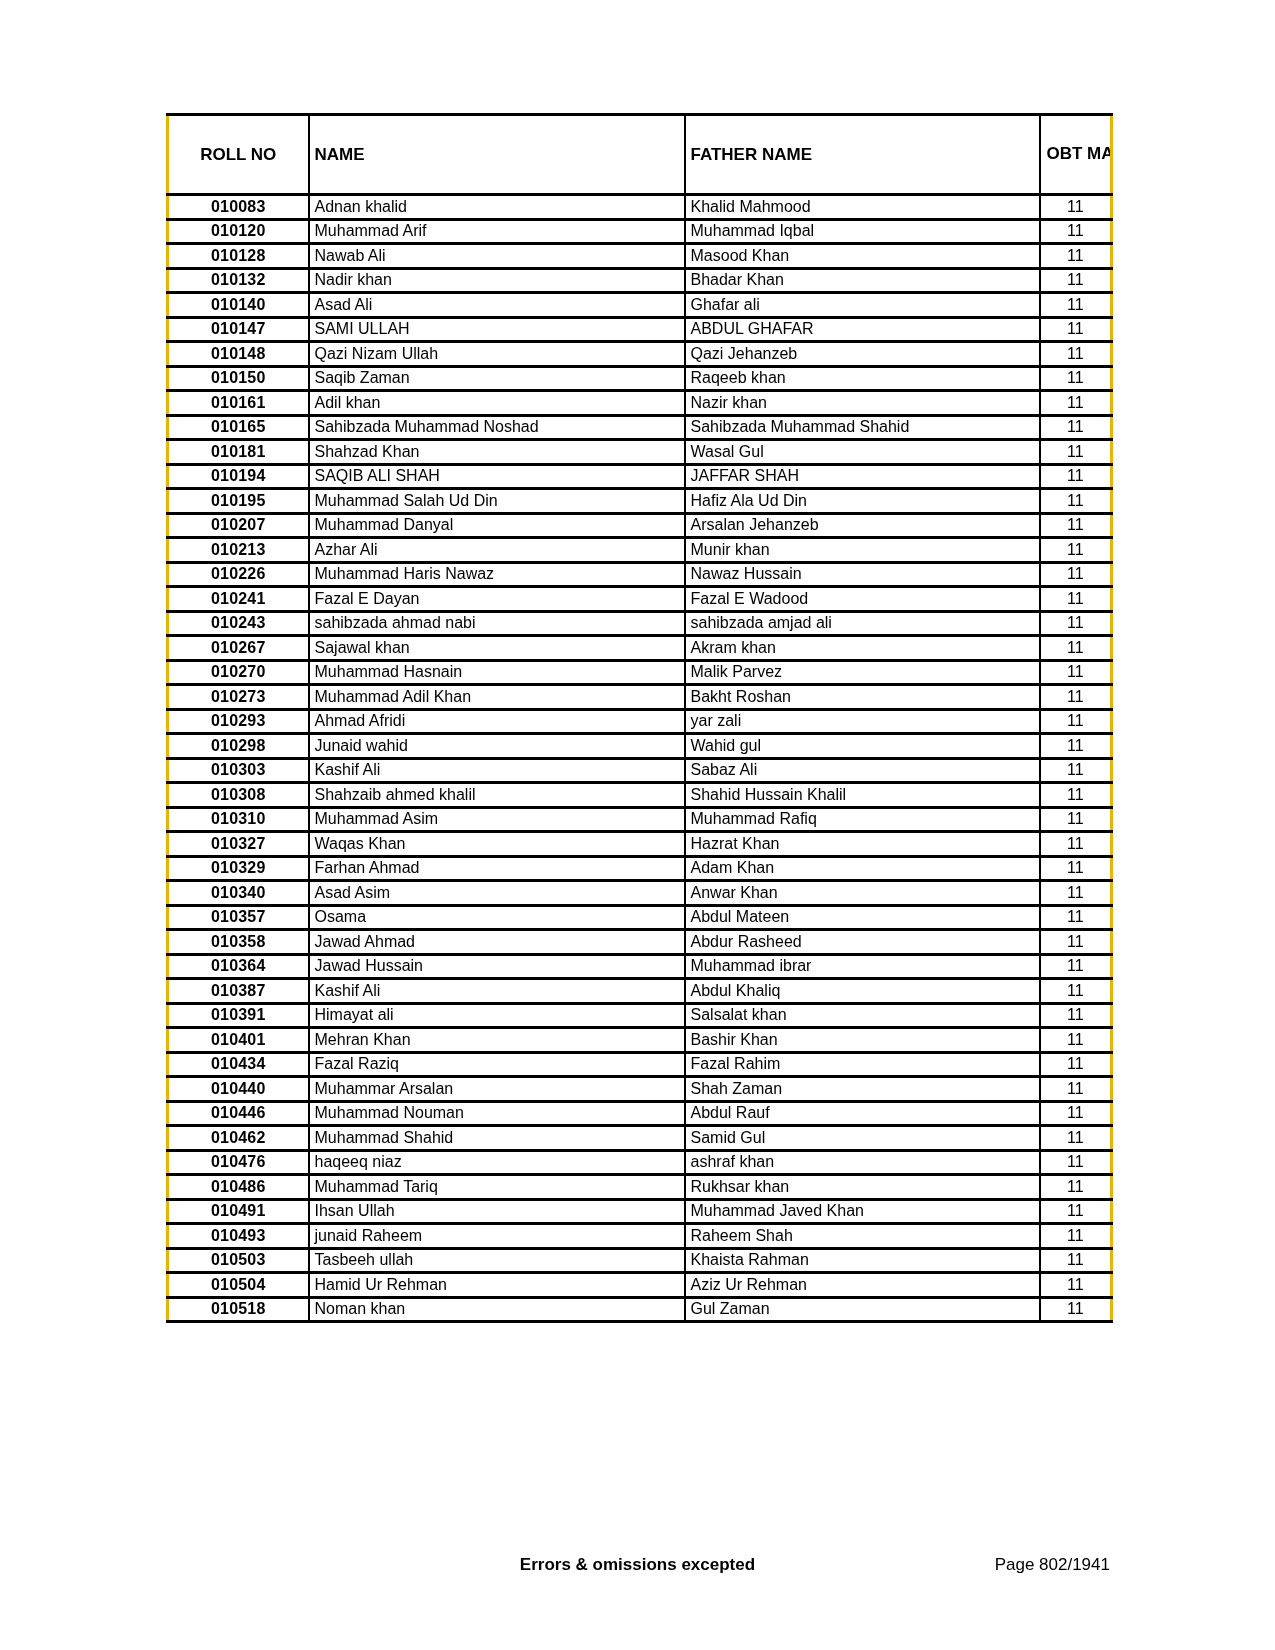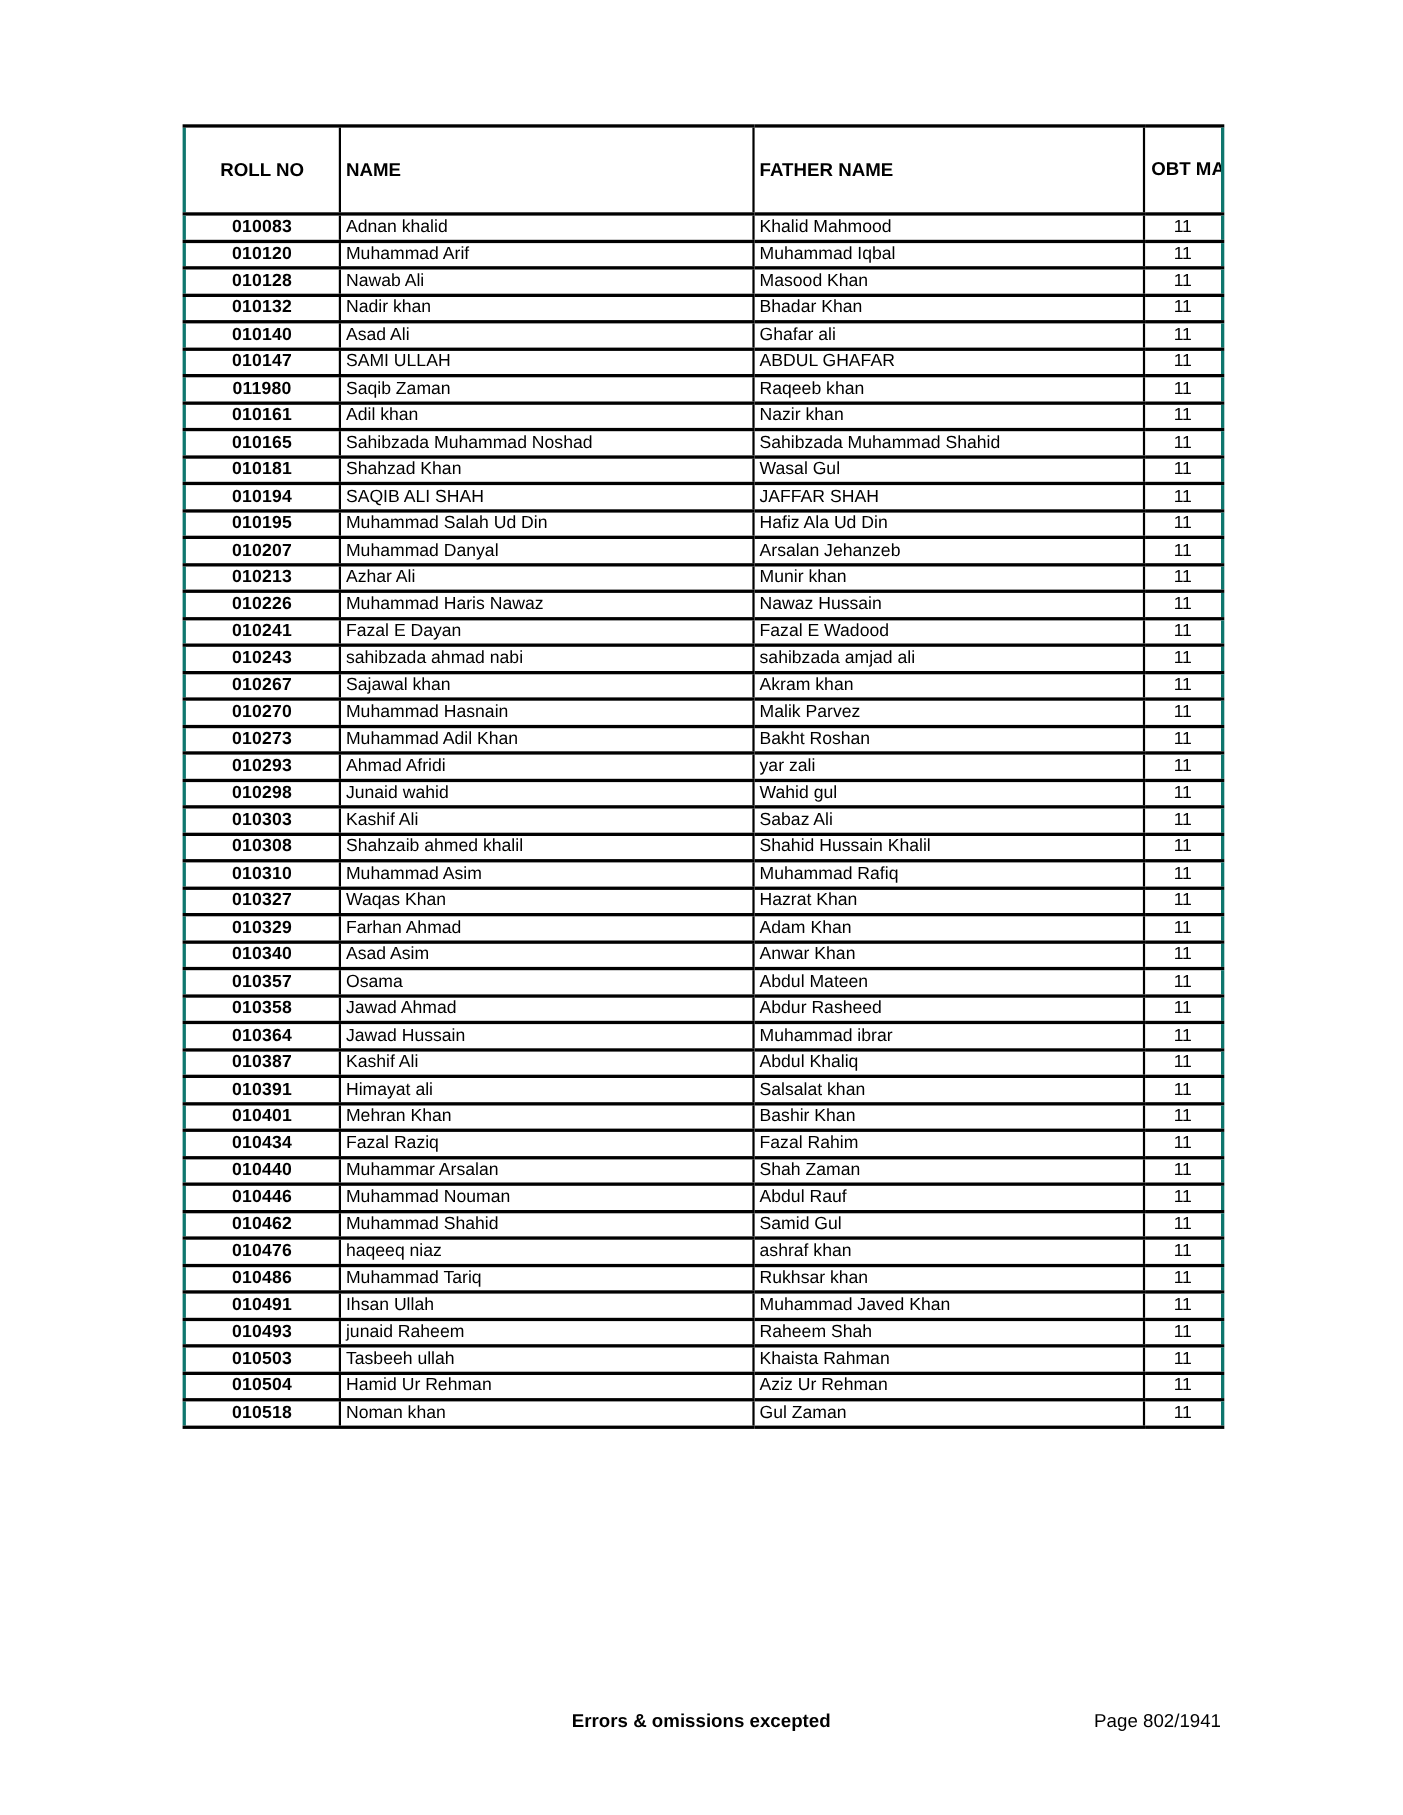--- a/index.html
+++ b/index.html
@@ -23,21 +23,21 @@
   }
   table.results th,
   table.results td {
     border-left: 2px solid #000;
     border-right: 2px solid #000;
     border-top: 3px solid #000;
     border-bottom: 3px solid #000;
     overflow: hidden;
     white-space: nowrap;
   }
-  table.results { border: 3px solid #0f766e; }
+  table.results { border: 3px solid #eab308; }
   thead th {
     height: 80px;
     font-size: 17px;
     font-weight: bold;
     vertical-align: middle;
   }
   th.col-roll { text-align: center; }
   th.col-name, th.col-father { text-align: left; padding-left: 5px; }
   th.col-marks {
     text-align: center;
@@ -126,21 +126,27 @@
           <td class="father-name-cell">Ghafar ali</td>
           <td class="marks-cell">11</td>
         </tr>
         <tr>
           <td class="roll-cell">010147</td>
           <td class="name-cell">SAMI ULLAH</td>
           <td class="father-name-cell">ABDUL GHAFAR</td>
           <td class="marks-cell">11</td>
         </tr>
         <tr>
-          <td class="roll-cell">011980</td>
+          <td class="roll-cell">010148</td>
+          <td class="name-cell">Qazi Nizam Ullah</td>
+          <td class="father-name-cell">Qazi Jehanzeb</td>
+          <td class="marks-cell">11</td>
+        </tr>
+        <tr>
+          <td class="roll-cell">010150</td>
           <td class="name-cell">Saqib Zaman</td>
           <td class="father-name-cell">Raqeeb khan</td>
           <td class="marks-cell">11</td>
         </tr>
         <tr>
           <td class="roll-cell">010161</td>
           <td class="name-cell">Adil khan</td>
           <td class="father-name-cell">Nazir khan</td>
           <td class="marks-cell">11</td>
         </tr>

